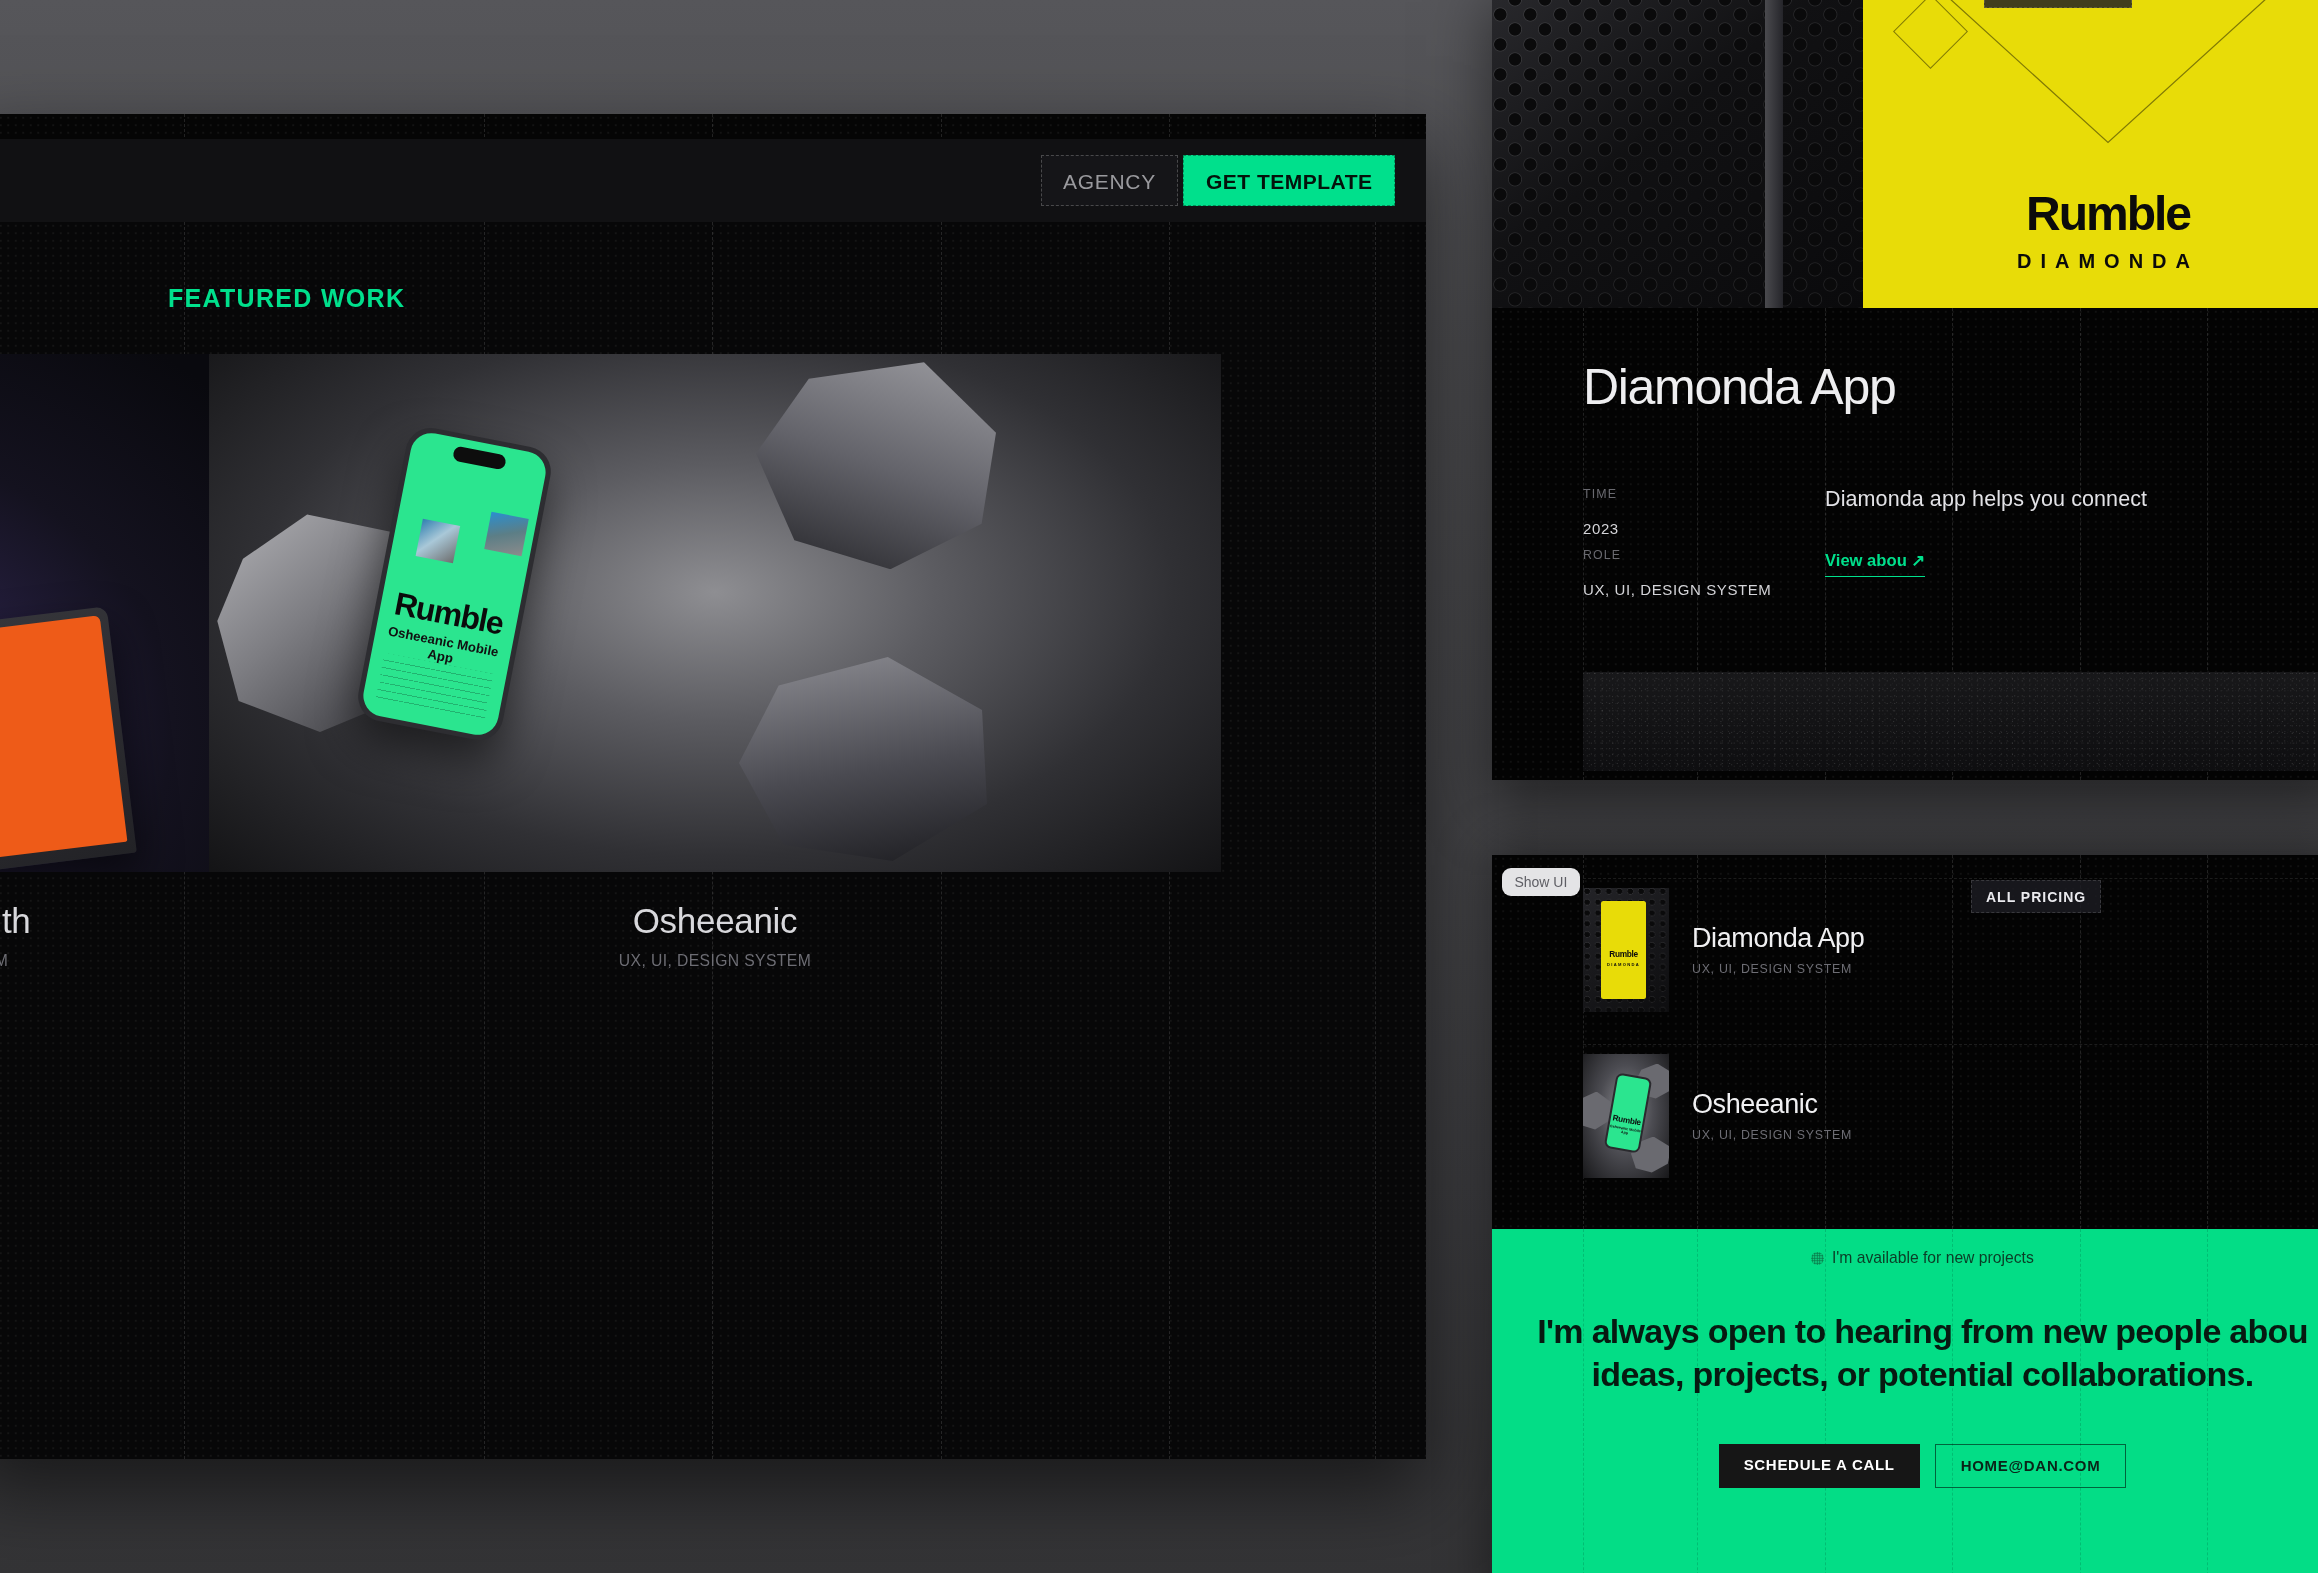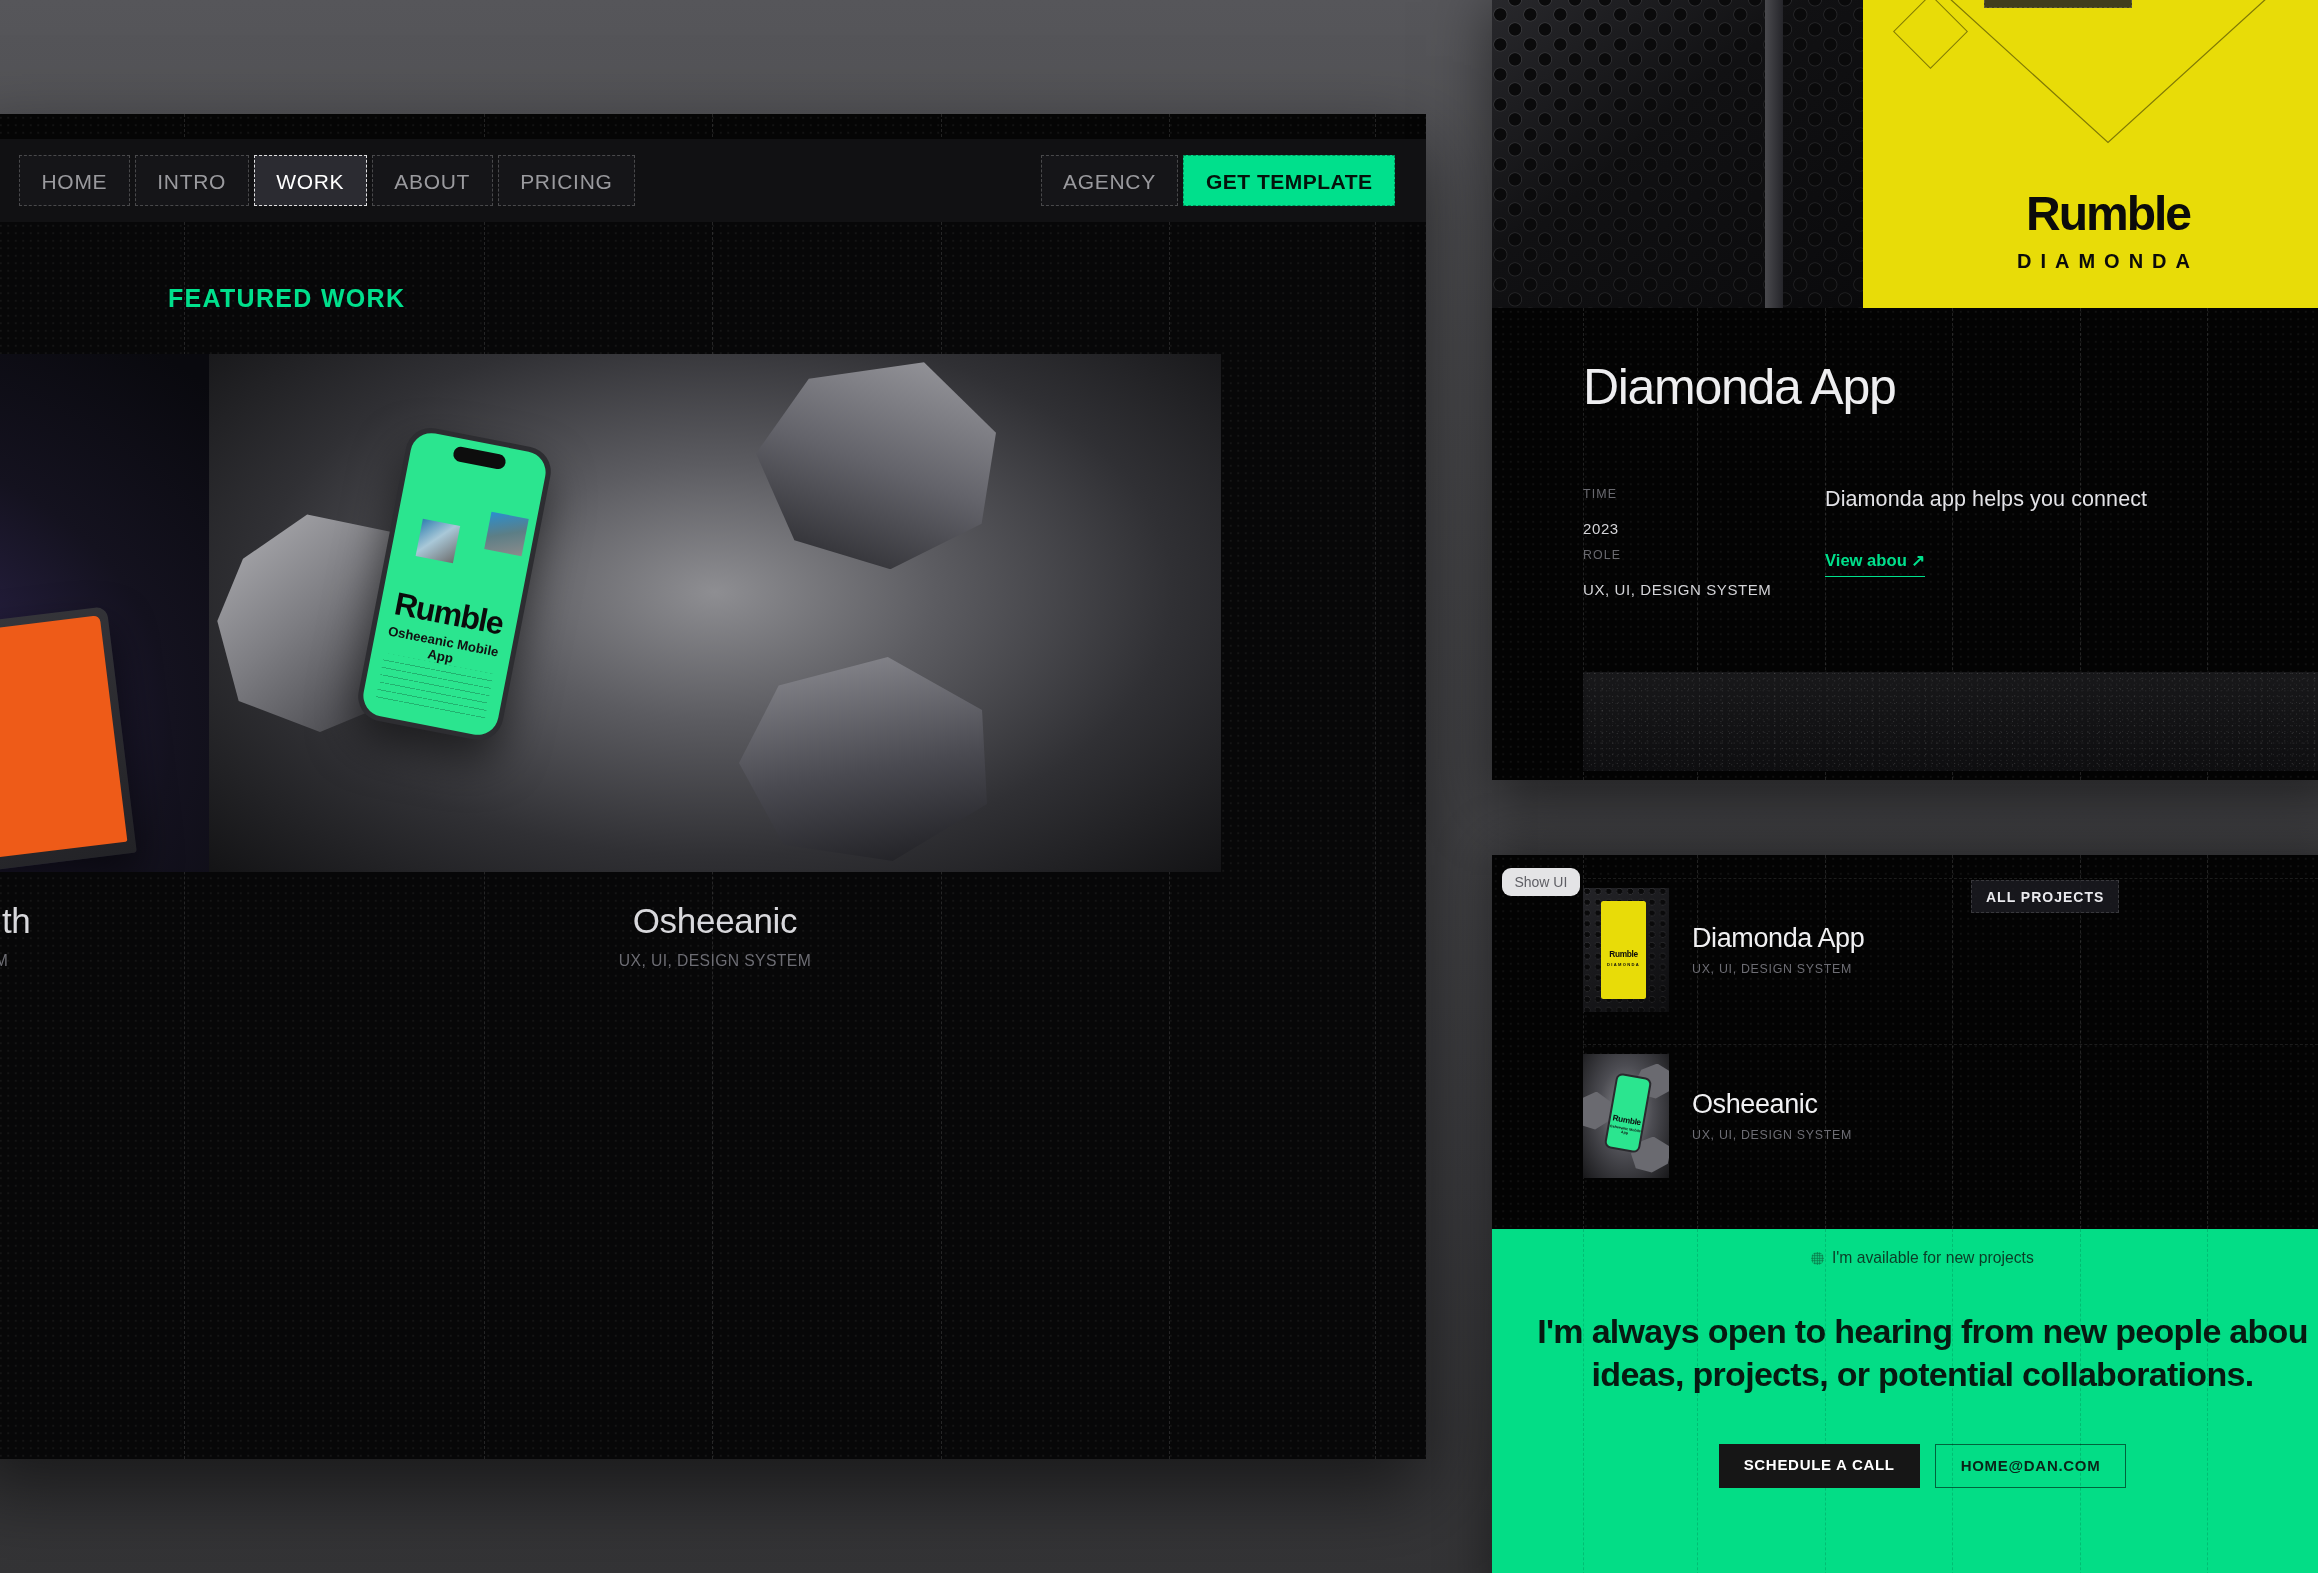--- a/index.html
+++ b/index.html
@@ -298,27 +298,20 @@
   <div class="vgrid">
     <i style="left:217px"></i>
       <i style="left:517px"></i>
       <i style="left:745px"></i>
     <i style="left:974px"></i>
       <i style="left:1202px"></i>
       <i style="left:1408px"></i>
   </div>
 
   <div id="navbar">
-    <div class="navgroup" id="navleft">
-      <div class="navbtn">HOME</div>
-      <div class="navbtn">INTRO</div>
-      <div class="navbtn active">WORK</div>
-      <div class="navbtn">ABOUT</div>
-      <div class="navbtn">PRICING</div>
-    </div>
     <div class="navgroup" id="navright">
       <div class="navbtn">AGENCY</div>
       <div class="navbtn cta">GET TEMPLATE</div>
     </div>
   </div>
 
   <div id="leftbody">
     <div class="dots"></div>
     <div class="vgrid">
       <i style="left:217px"></i>
@@ -428,21 +421,21 @@
   <div class="vgrid">
     <i style="left:91px"></i>
       <i style="left:205px"></i>
       <i style="left:333px"></i>
     <i style="left:460px"></i>
       <i style="left:588px"></i>
       <i style="left:715px"></i>
   </div>
 
   <div id="showUiBot">Show UI</div>
-  <div id="allProjBot">ALL PROJECTS</div>
+  <div id="allProjBot">ALL PRICING</div>
 
   <div class="prow" id="prow1">
     <div class="pthumb" id="pt1">
       <div class="hexsm"></div>
       <div class="ycard">
         <div class="r">Rumble</div>
         <div class="d">DIAMONDA</div>
       </div>
     </div>
     <div class="ptext">

